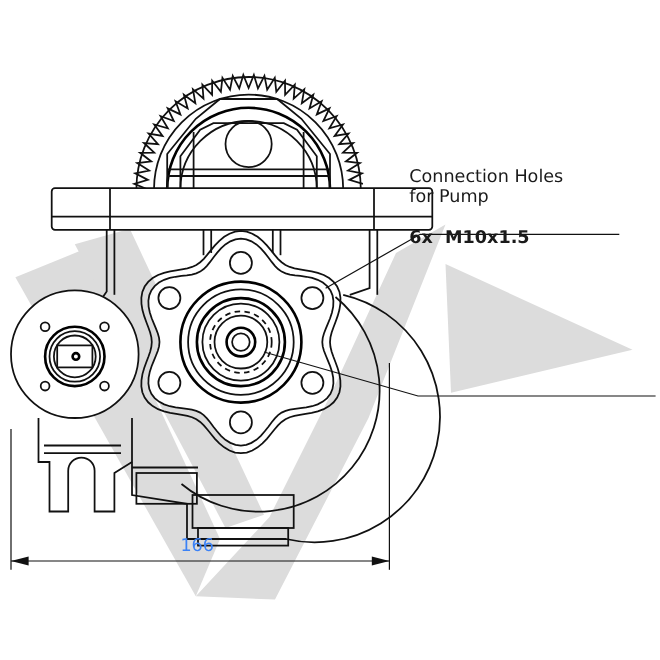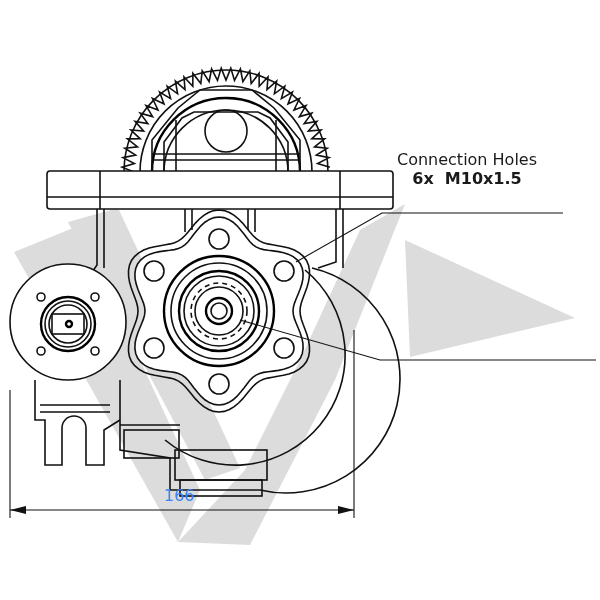--- a/index.html
+++ b/index.html
@@ -3,22 +3,22 @@
 <meta charset="utf-8">
 <style>
   html, body { margin:0; padding:0; background:#ffffff; }
   body { width:600px; height:600px; overflow:hidden; position:relative; font-family:"DejaVu Sans", sans-serif; }
   #canvas { position:absolute; left:0; top:0; width:600px; height:600px; }
   .ln { fill:none; stroke:#111; stroke-width:1.6; }
   .lnt { fill:none; stroke:#111; stroke-width:1.1; }
   .lnk { fill:none; stroke:#000; stroke-width:2.4; }
   .fillw { fill:#fff; stroke:#111; stroke-width:1.6; }
   .wm { fill:#dcdcdc; }
-  .label { position:absolute; color:#1a1a1a; font-family:"DejaVu Sans", sans-serif; text-align:center; line-height:19px; font-size:16px; }
-  .bold { font-weight:bold; }
+  .label { position:absolute; color:#1a1a1a; font-family:"DejaVu Sans", sans-serif; line-height:19px; font-size:16px; }
+  .bold { font-weight:bold;margin-top:18px; }
   .dim { position:absolute; font-family:"DejaVu Sans", sans-serif; font-size:16px; color:#3b82f6; }
 </style>
 </head>
 <body>
 
 <div id="drawing">
 <svg id="canvas" viewBox="0 0 600 600" xmlns="http://www.w3.org/2000/svg">
 
   <g>
     <polygon class="wm" points="14,252 78,226 200,490 178,542"></polygon>
@@ -120,20 +120,21 @@
     <line class="lnt" x1="10" y1="390" x2="10" y2="518"></line>
     <line class="lnt" x1="354" y1="330" x2="354" y2="518"></line>
     <line class="lnt" x1="10" y1="510" x2="354" y2="510"></line>
     <polygon points="10,510 26,506 26,514" fill="#111"></polygon>
     <polygon points="354,510 338,506 338,514" fill="#111"></polygon>
   </g>
 </svg>
 
 <div class="label" style="left:372px; top:150px; width:190px;">
   <div>Connection Holes</div>
+  <div>for Pump</div>
   <div class="bold" style="white-space:pre;">6x  M10x1.5</div>
 </div>
 
 <div class="label" style="left:396px; top:298px; width:190px;">
 </div>
 
 <div class="dim" style="left:164px; top:486px;">166</div>
 </div>
 
 </body></html>

